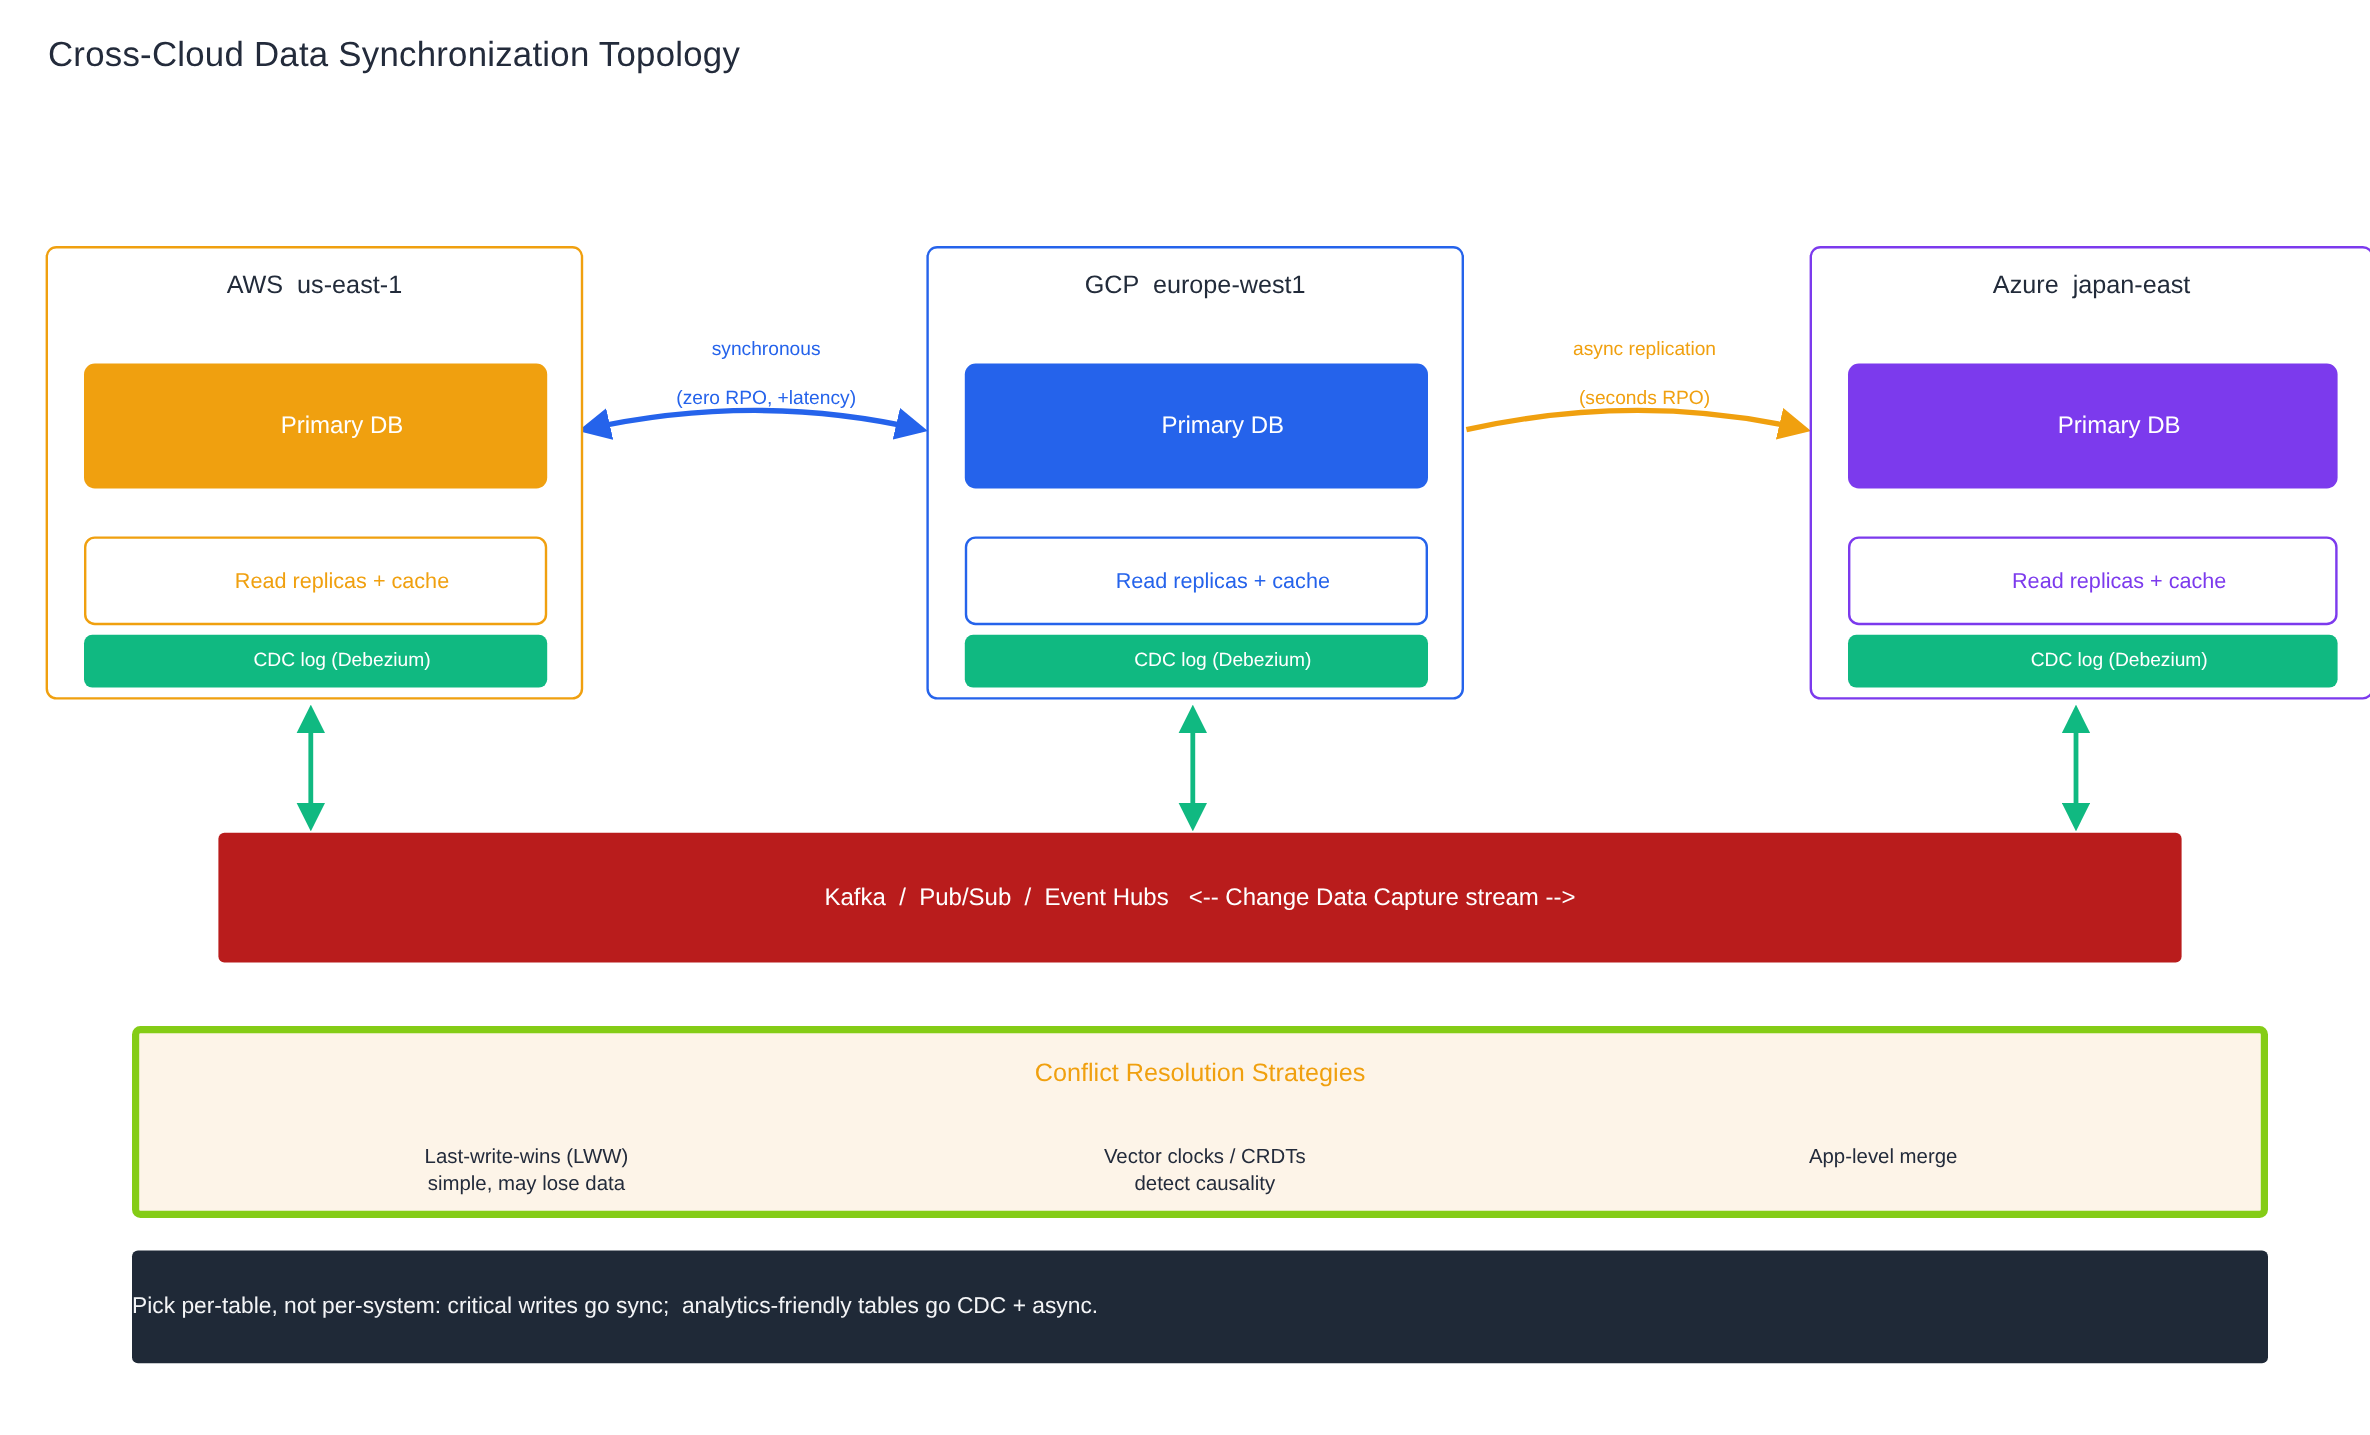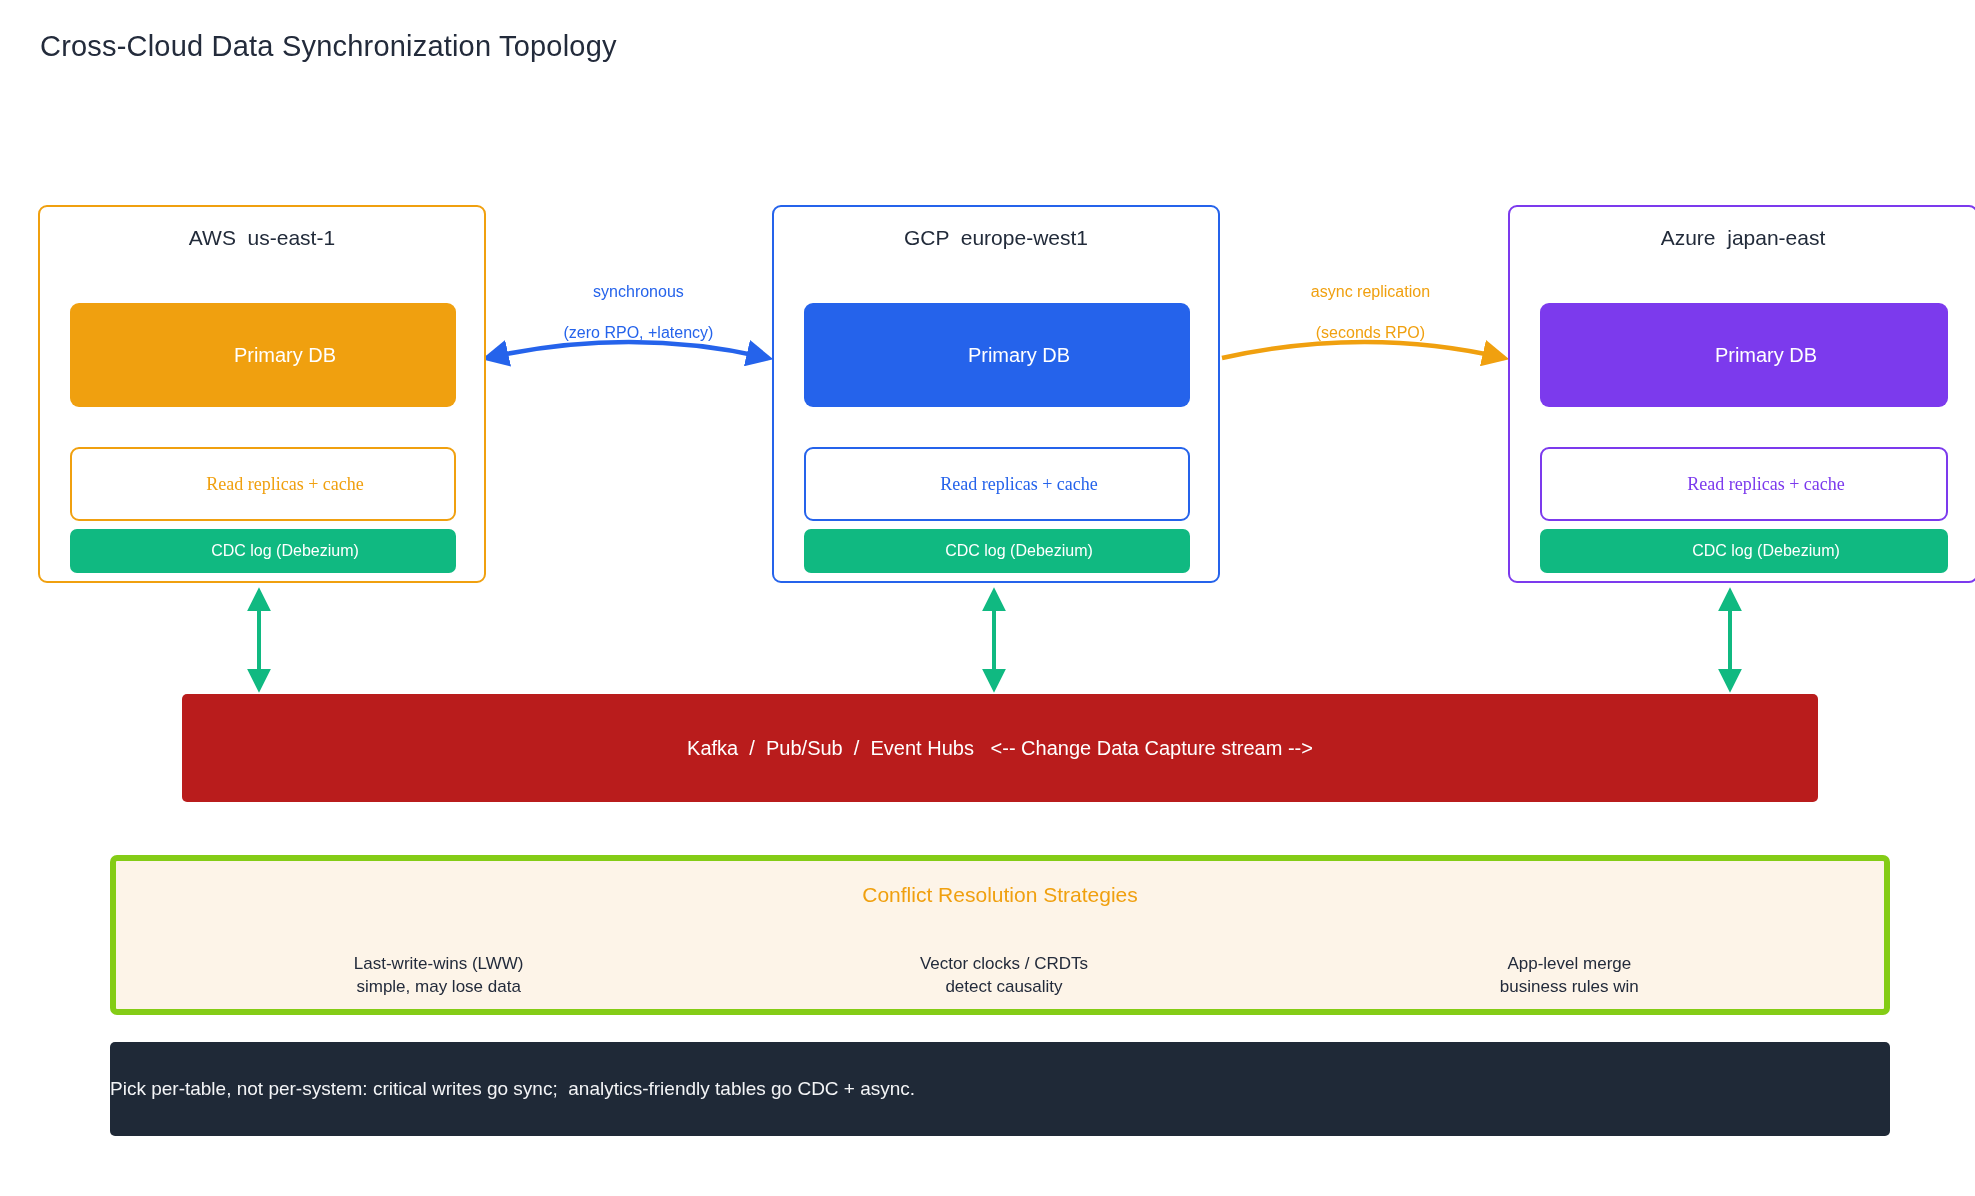--- a/index.html
+++ b/index.html
@@ -64,21 +64,20 @@
     color: #ffffff;
     font-size: 20px;
   }
   .node-replica {
     top: 240px;
     height: 74px;
     border-radius: 9px;
     border: 2px solid #cccccc;
     background: #ffffff;
     font-size: 18px;
-    font-family: Liberation Serif, serif;
   }
   .node-cdc {
     top: 322px;
     height: 44px;
     border-radius: 7px;
     background: #10b981;
     color: #ffffff;
     font-size: 16px;
   }
 
@@ -250,20 +249,19 @@
     <div class="strategy-cell">
       <span>Last-write-wins (LWW)</span>
       <span class="strategy-sub">simple, may lose data</span>
     </div>
     <div class="strategy-cell">
       <span>Vector clocks / CRDTs</span>
       <span class="strategy-sub">detect causality</span>
     </div>
     <div class="strategy-cell">
       <span>App-level merge</span>
-      <span class="strategy-sub">business rules win</span>
     </div>
   </div>
 </div>
 
 <div id="footer-banner">
   <span>Pick per-table, not per-system: critical writes go sync;  analytics-friendly tables go CDC + async.</span>
 </div>
 
 </body></html>

